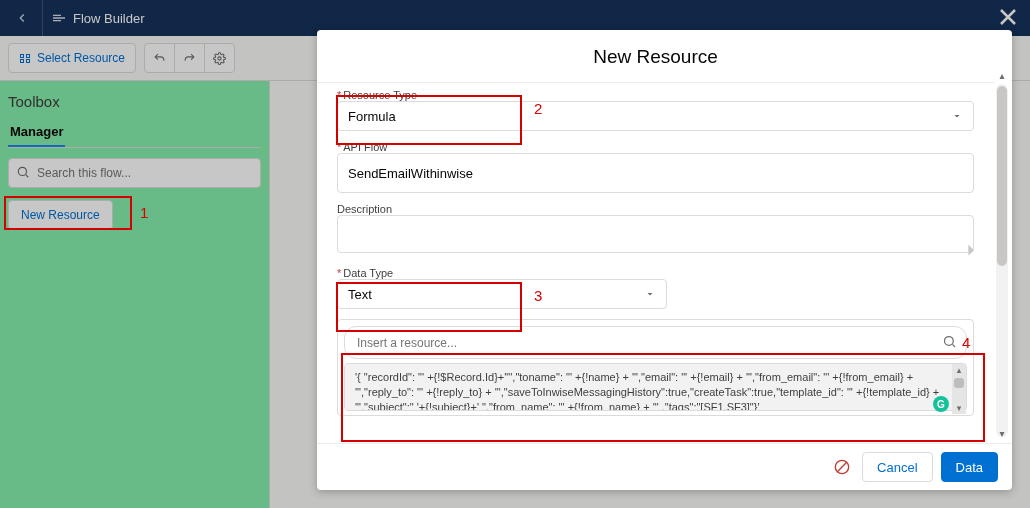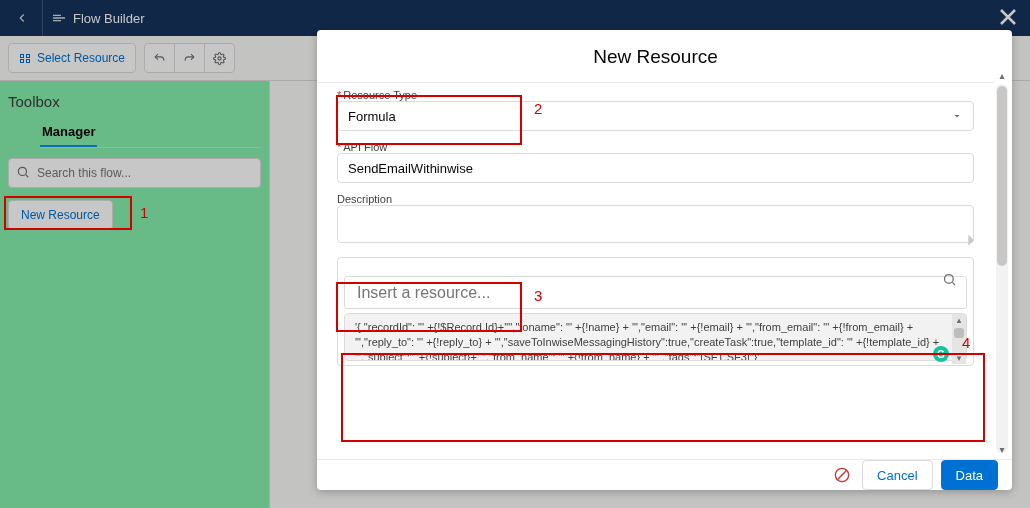--- a/index.html
+++ b/index.html
@@ -21,21 +21,21 @@
   .btn { border: 1px solid #dddbda; background: #fff; border-radius: 4px; height: 30px; display:flex; align-items:center; padding: 0 10px; font-size: 12px; color: #0070d2; gap:6px; cursor:pointer; }
   .btn-group { display:flex; }
   .btn-group .btn { border-radius: 0; margin-left:-1px; padding: 0 8px; color:#706e6b; }
   .btn-group .btn:first-child { border-radius: 4px 0 0 4px; margin-left:0; }
   .btn-group .btn:last-child { border-radius: 0 4px 4px 0; }
 
   
   .main { display:flex; height: calc(508px - 36px - 45px); position:relative; z-index:1; }
   .sidebar { width: 270px; border-right: 1px solid #dddbda; background:#86efac; padding: 8px; }
   .toolbox-title { font-size: 15px; font-weight: 400; color:#3e3e3c; margin: 4px 0 8px 0; }
-  .tabs { border-bottom: 1px solid #dddbda; margin-bottom: 10px; margin-left: 32px; }
+  .tabs { border-bottom: 1px solid #dddbda; margin-bottom: 10px; }
   .tab { display:inline-block; font-size: 13px; font-weight:700; color:#080707; padding: 6px 2px; border-bottom: 2px solid #1589ee; }
   .search { position:relative; margin-bottom: 12px; }
   .search input { width:100%; height:30px; border:1px solid #dddbda; border-radius:4px; padding: 0 10px 0 28px; font-size:12px; color:#706e6b; }
   .search .icon { position:absolute; left:8px; top:7px; color:#706e6b; }
   .new-resource-btn { border:1px solid #dddbda; background:#fff; border-radius:4px; height:30px; padding: 0 12px; font-size:12px; color:#0070d2; cursor:pointer; }
   .canvas { flex:1; background:#fafaf9; }
 
   
   .modal { position:absolute; left:317px; top:30px; width:695px; height:460px; background:#fff; border-radius:4px; z-index:20; box-shadow: 0 2px 8px rgba(0,0,0,0.25); display:flex; flex-direction:column; }
   .modal-body-wrap { flex:1; position:relative; overflow:hidden; }
@@ -44,38 +44,38 @@
   .modal-scroll .thumb { position:absolute; left:1px; right:1px; top:2px; height:180px; background:#c9c7c5; border-radius:5px; }
   .modal-scroll .chev-up, .modal-scroll .chev-down { position:absolute; left:0; right:0; text-align:center; font-size:10px; color:#706e6b; }
   .modal-scroll .chev-up { top:-14px; }
   .modal-scroll .chev-down { bottom:-2px; }
   .modal h2 { text-align:center; font-size: 19px; font-weight:400; color:#080707; padding: 16px 0 14px; }
   .modal hr { border:none; border-top:1px solid #ecebea; margin: 0 -20px 6px; }
   .field { margin: 6px 0 10px; }
   .field-label { font-size: 11px; color:#3e3e3c; }
   .req { color:#c23934; margin-right:2px; }
   .input, .select, .textarea { width:100%; border:1px solid #dddbda; border-radius:4px; background:#fff; font-size:13px; color:#080707; }
-  .input { height:30px; padding:0 10px; }
+  .input { height:40px; padding:0 10px; }
   .select { height:30px; padding:0 10px; position:relative; display:flex; align-items:center; justify-content:space-between; }
   .select .chev { color:#706e6b; }
   .textarea { height:38px; padding:6px 10px; resize:none; }
   .textarea.formula { height:48px; color:#3e3e3c; font-size:11px; line-height:1.35; background:#f3f2f2; }
   .textarea-scroll { position:absolute; right:1px; top:1px; bottom:1px; width:14px; background:#e5e5e5; }
   .textarea-scroll .t { position:absolute; left:2px; right:2px; top:14px; height:10px; background:#bdbdbd; border-radius:3px; }
   .textarea-scroll .cu, .textarea-scroll .cd { position:absolute; left:0; right:0; text-align:center; font-size:9px; color:#706e6b; }
   .textarea-scroll .cu { top:1px; }
   .textarea-scroll .cd { bottom:1px; }
   .textarea-corner { position:absolute; right:2px; bottom:2px; color:#c9c7c5; font-size:10px; transform:rotate(-45deg); pointer-events:none; }
   .grammarly { position:absolute; right:18px; bottom:3px; width:16px; height:16px; border-radius:50%; background:#15c39a; color:#fff; font-size:10px; font-weight:700; display:flex; align-items:center; justify-content:center; }
   .half { width: 330px; }
   .resource-input-wrap { position:relative; }
-  .resource-input { height:33px; width:100%; border:1px solid #dddbda; border-radius:3px; padding:0 36px 0 12px; font-size:16px; color:#706e6b;margin-top:12px; }
+  .resource-input { height:33px; width:100%; border:1px solid #dddbda; border-radius:12px; padding:0 36px 0 12px; font-size:12px; color:#706e6b; }
   .resource-input-wrap .search-ico { position:absolute; right:10px; top:8px; color:#706e6b; }
 
-  .modal-footer { border-top:1px solid #ecebea; padding: 0 14px; display:flex; justify-content:flex-end; align-items:center; gap:8px; }
+  .modal-footer { border-top:1px solid #ecebea; padding: 8px 14px; display:flex; justify-content:flex-end; align-items:center; gap:8px; }
   .footer-btn { height:30px; border:1px solid #dddbda; border-radius:4px; background:#fff; padding:0 14px; font-size:13px; color:#0070d2; cursor:pointer; }
   .footer-btn.primary { background:#0070d2; border-color:#0070d2; color:#fff; }
   .nosave { color:#c23934; font-size:15px; margin-right:4px; display:flex; }
 
   
   .annot { position:absolute; border:2px solid #d40000; z-index:25; pointer-events:none; }
   .annot-num { position:absolute; color:#d40000; font-size:15px; font-weight:400; z-index:26; pointer-events:none; }
 
   svg { display:block; }
 </style>
@@ -180,20 +180,31 @@
         <div class="field-label"><span class="req">*</span><span>API Flow</span></div>
         <input class="input" type="text" value="SendEmailWithinwise" style="">
       </div>
 
       <div class="field" style="position:relative;">
         <div class="field-label">Description</div>
         <textarea class="textarea" style=""></textarea>
         <span class="textarea-corner">◢</span>
       </div>
 
+      <div class="field">
+        <div class="field-label"><span class="req">*</span><span>Data Type</span></div>
+        <div class="select half">
+          <span>Text</span>
+          <span class="chev">
+            <svg width="12" height="12" viewBox="0 0 24 24" fill="currentColor">
+                <path d="M7 10l5 5 5-5z"></path>
+              </svg>
+          </span>
+        </div>
+      </div>
 
       <div class="field">
         <div style="border:1px solid #dddbda; border-radius:4px; padding:6px 6px 0;">
           <div class="resource-input-wrap">
             <input class="resource-input" type="text" placeholder="Insert a resource..." style="">
             <span class="search-ico">
               <svg width="15" height="15" viewBox="0 0 24 24" fill="none" stroke="currentColor" stroke-width="2">
                   <circle cx="11" cy="11" r="7"></circle>
                   <path d="M21 21l-4.35-4.35"></path>
                 </svg>

